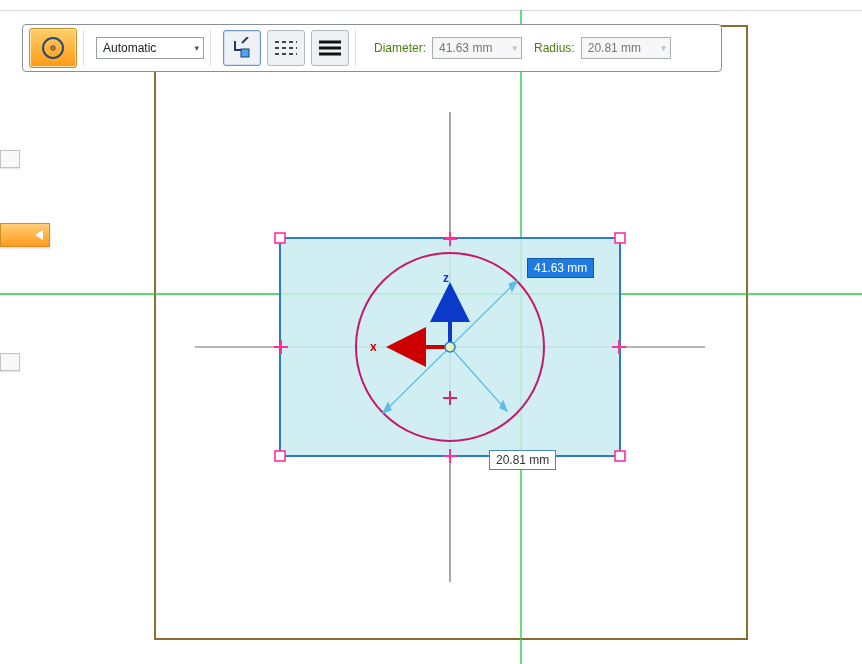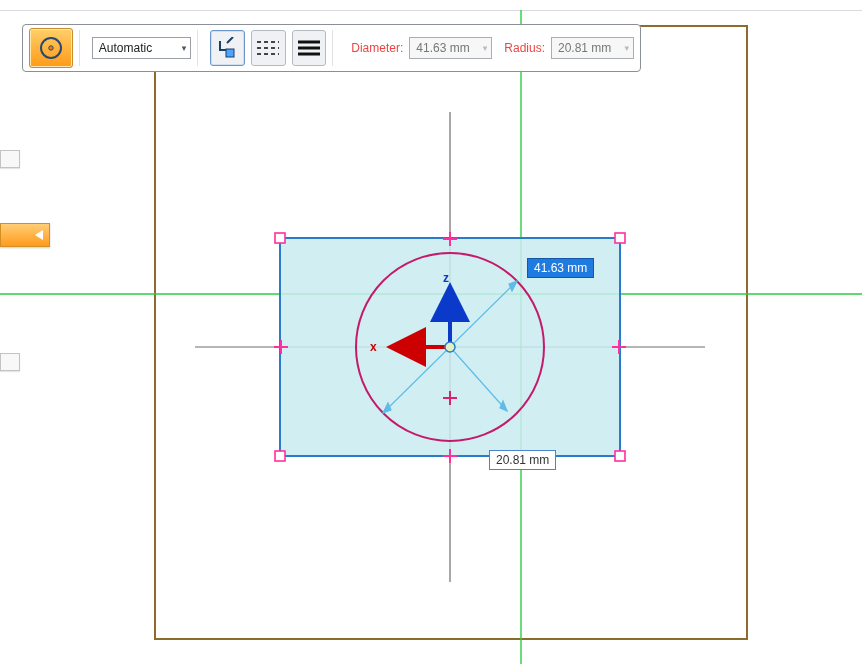--- a/index.html
+++ b/index.html
@@ -19,21 +19,21 @@
     left: 0; right: 0; top: 0; height: 10px;
     border-bottom: 1px solid #d8dbe0;
   }
 
   
   .toolbar {
     position: absolute;
     left: 22px;
     top: 24px;
     height: 48px;
-    width: 619px;
+    width: 700px;
     background: #ffffff;
     border: 1px solid #8a8f98;
     border-radius: 4px;
     display: flex;
     align-items: center;
     padding: 4px 6px;
     box-sizing: border-box;
     box-shadow: 0 0 0 0 rgba(0,0,0,0);
     z-index: 20;
   }
@@ -70,21 +70,21 @@
     border: 1px solid #b5b9c0;
     background: #f0f1f4;
     border-radius: 3px;
     display: flex; align-items: center; justify-content: center;
     margin-left: 6px;
   }
   .icon-btn.active { border-color: #6a95c9; box-shadow: inset 0 0 0 1px #cfe0f5; }
 
   .label {
     margin-left: 12px;
-    color: #ef4444;
+    color: #4d7c0f;
   }
   .valuebox {
     margin-left: 6px;
     width: 90px; height: 22px;
     border: 1px solid #a9adb4;
     background: #f7f7f7;
     color: #777;
     display:flex; align-items:center; justify-content: space-between;
     padding: 0 4px 0 6px;
     box-sizing: border-box;

